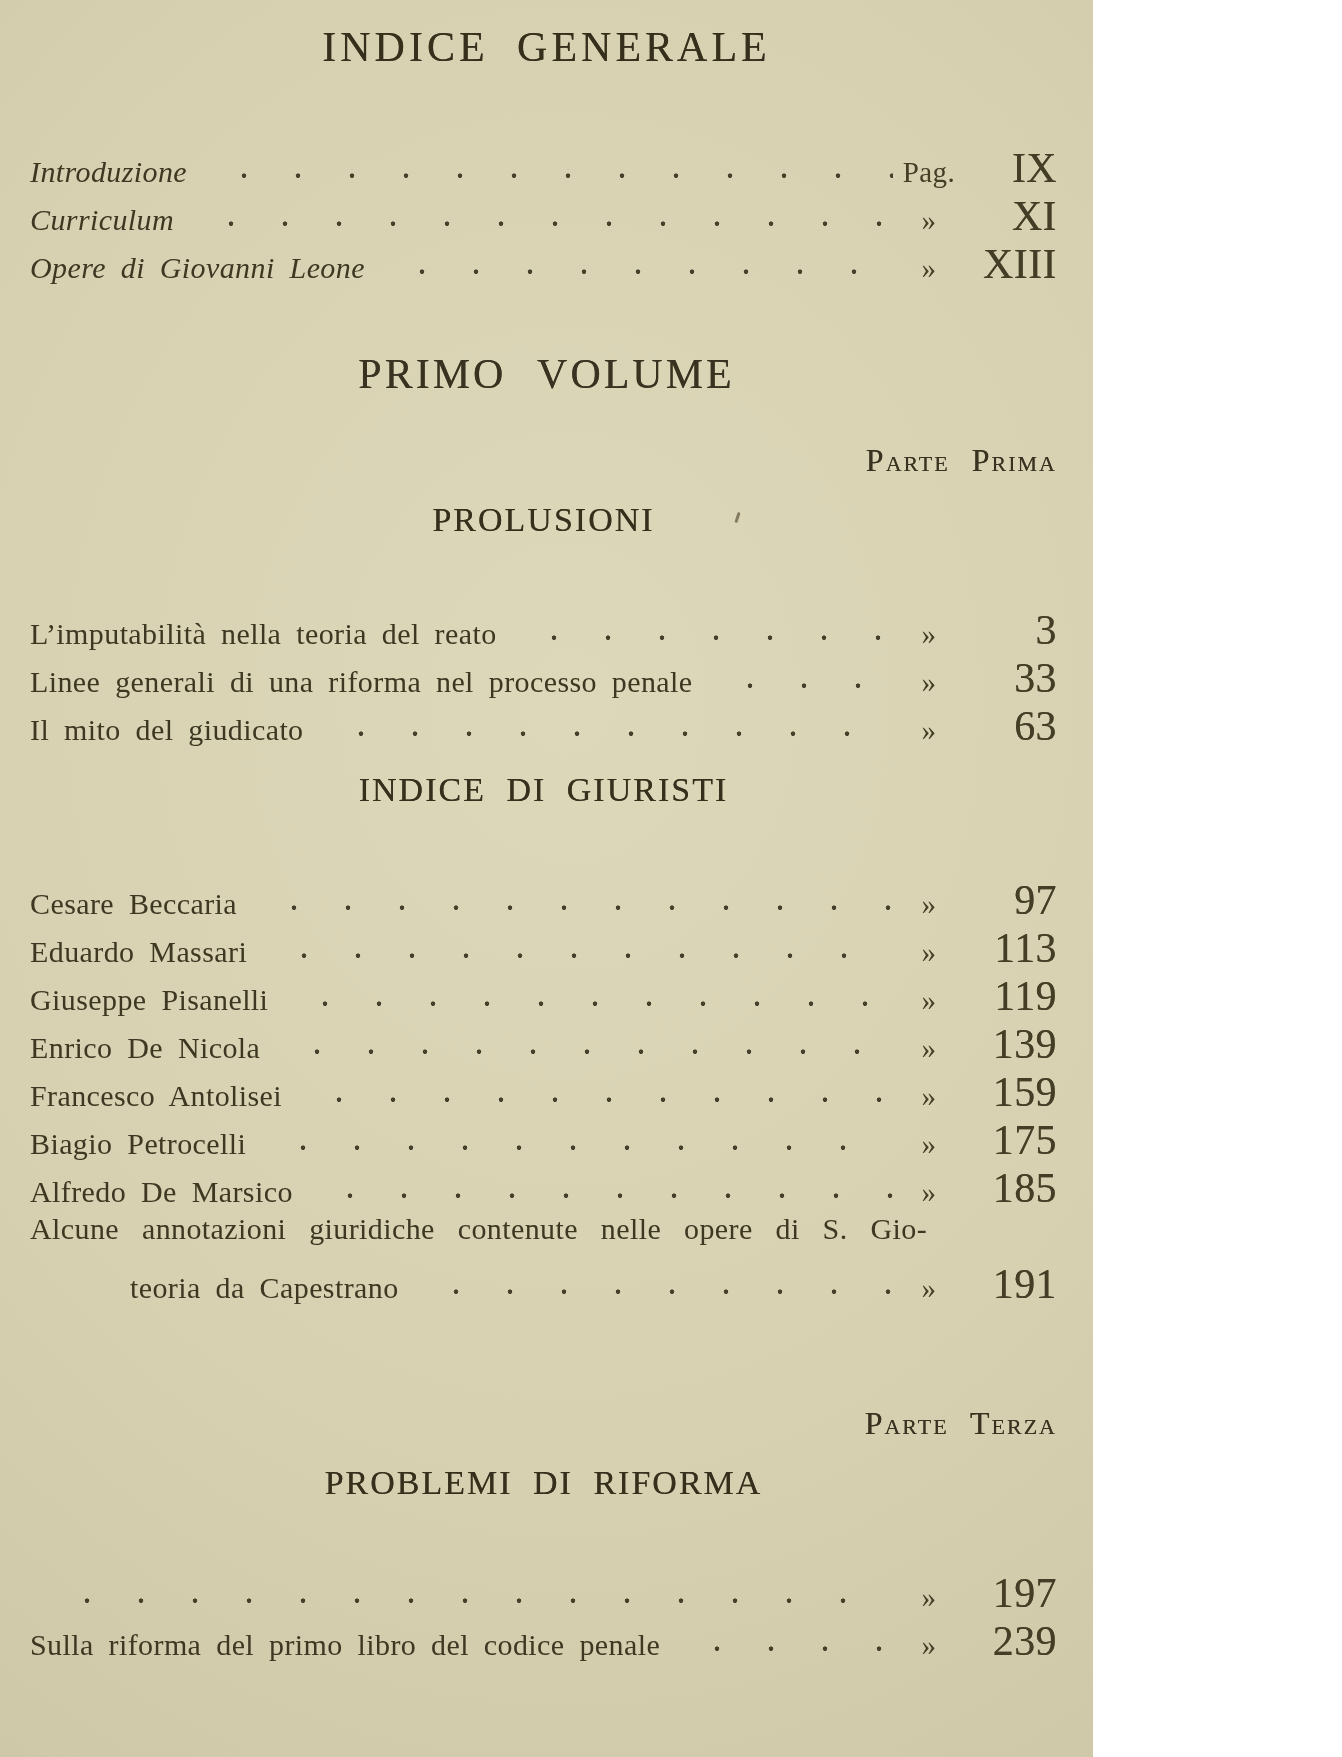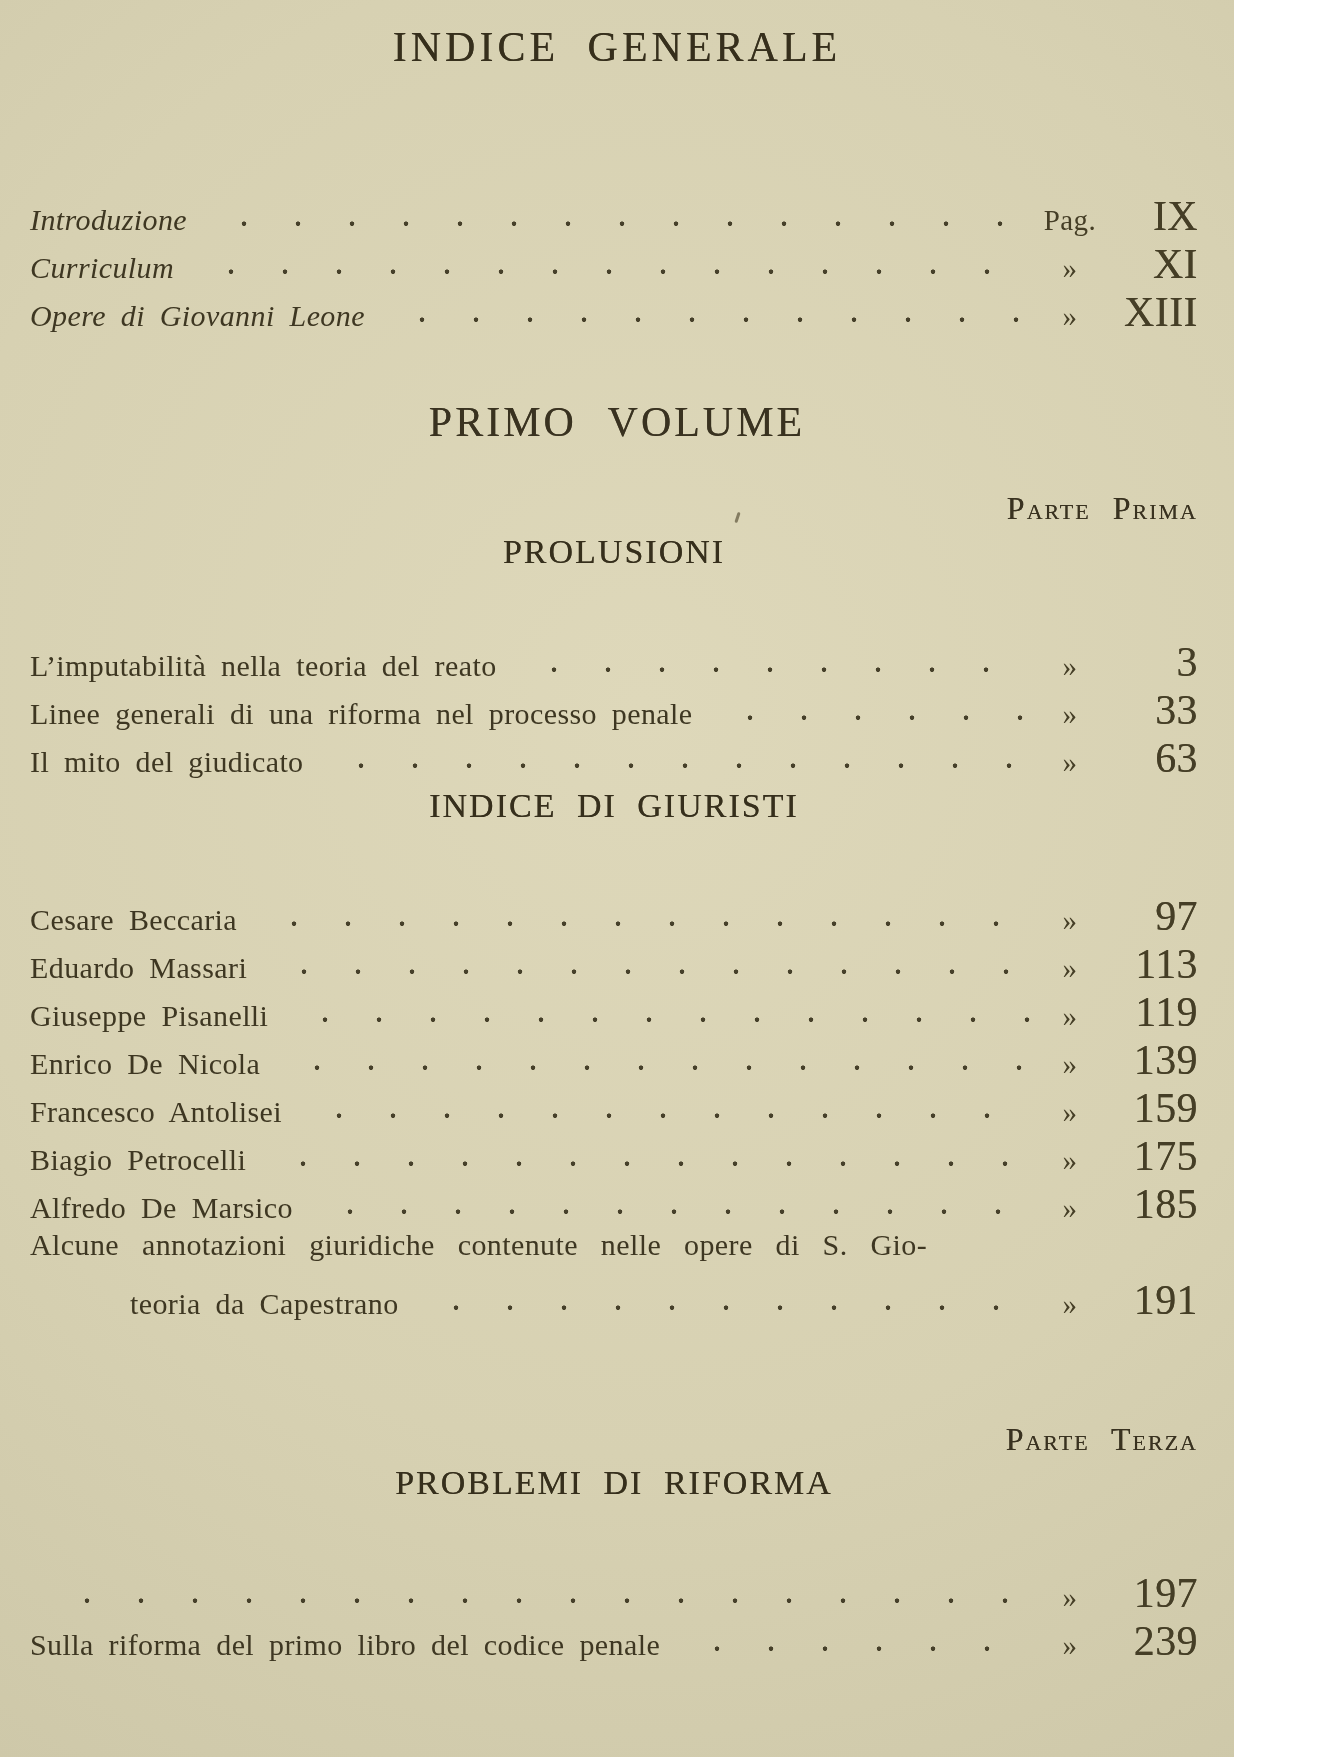--- a/index.html
+++ b/index.html
@@ -2,36 +2,36 @@
 <html><head>
 <meta charset="utf-8">
 <style>
   html, body { margin: 0; padding: 0; }
   body {
     width: 1342px; height: 1757px;
     font-family: "Liberation Serif", "DejaVu Serif", serif;
   }
   .page {
     position: relative;
-    width: 1234px; height: 1757px;
+    width: 1093px; height: 1757px;
     overflow: hidden;
     background: radial-gradient(ellipse 130% 95% at 52% 40%,
       #ded8ba 0%, #d7d1b2 45%, #cec8a9 75%, #c2bc9d 100%);
     color: #3e3722;
   }
   .title {
     margin: 0; padding-top: 22px;
     text-align: center;
     font-size: 42px; font-weight: 400;
     letter-spacing: 4px; word-spacing: 14px;
     line-height: 50px;
     color: #362f1c;
     text-shadow: 0 0 0.6px rgba(54,47,28,0.8);
   }
-  .front-matter { margin: 120px 36px 0 30px; }
+  .front-matter { margin: 72px 36px 0 30px; }
   .toc-row {
     display: flex; align-items: baseline;
     height: 48px; font-size: 30px;
     letter-spacing: 0.4px;
   }
   .front-matter .toc-label { font-style: italic; }
   .toc-label { flex: 0 0 auto; word-spacing: 7px; white-space: pre; }
   .toc-label.indent { margin-left: 100px; }
   .toc-label.wide { word-spacing: 15px; }
   .toc-leader {
@@ -65,21 +65,21 @@
     margin: 95px 0 0; text-align: right;
     font-size: 32px; font-weight: 400;
     font-variant: small-caps;
     letter-spacing: 2px; word-spacing: 12px;
     line-height: 40px;
     color: #393220;
     text-shadow: 0 0 0.5px rgba(57,50,32,0.8);
   }
   .part:first-child .part-heading { margin-top: 42px; }
   .part-title {
-    margin: 2px 0 0; text-align: center;
+    margin: 18px 0 0; text-align: center;
     font-size: 34px; font-weight: 400;
     letter-spacing: 2px; word-spacing: 10px;
     line-height: 44px;
     color: #362f1c;
     text-shadow: 0 0 0.5px rgba(54,47,28,0.8);
   }
   .part-entries { margin-top: 64px; }
   .artifact {
     position: absolute; left: 736px; top: 512px;
     width: 3px; height: 11px;

